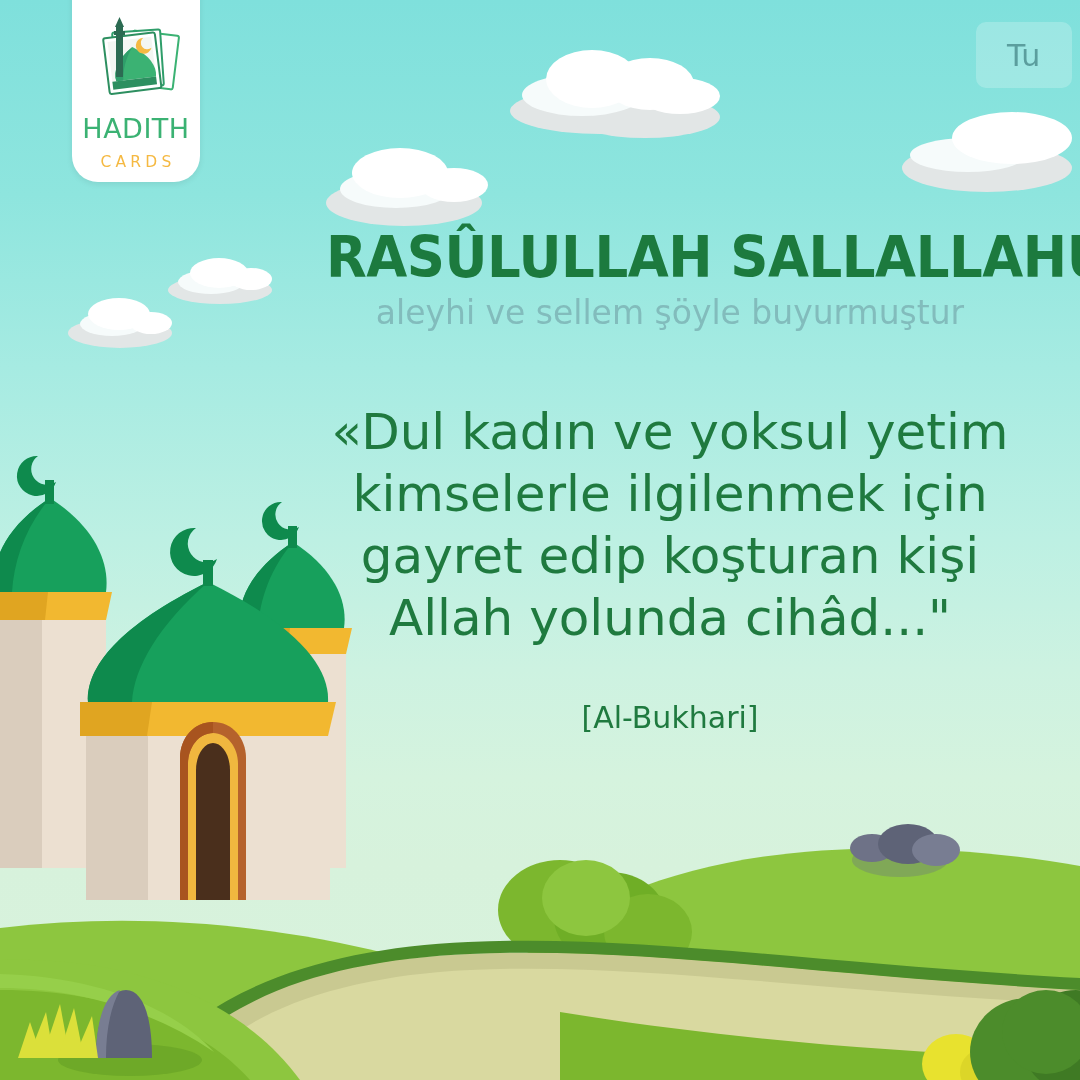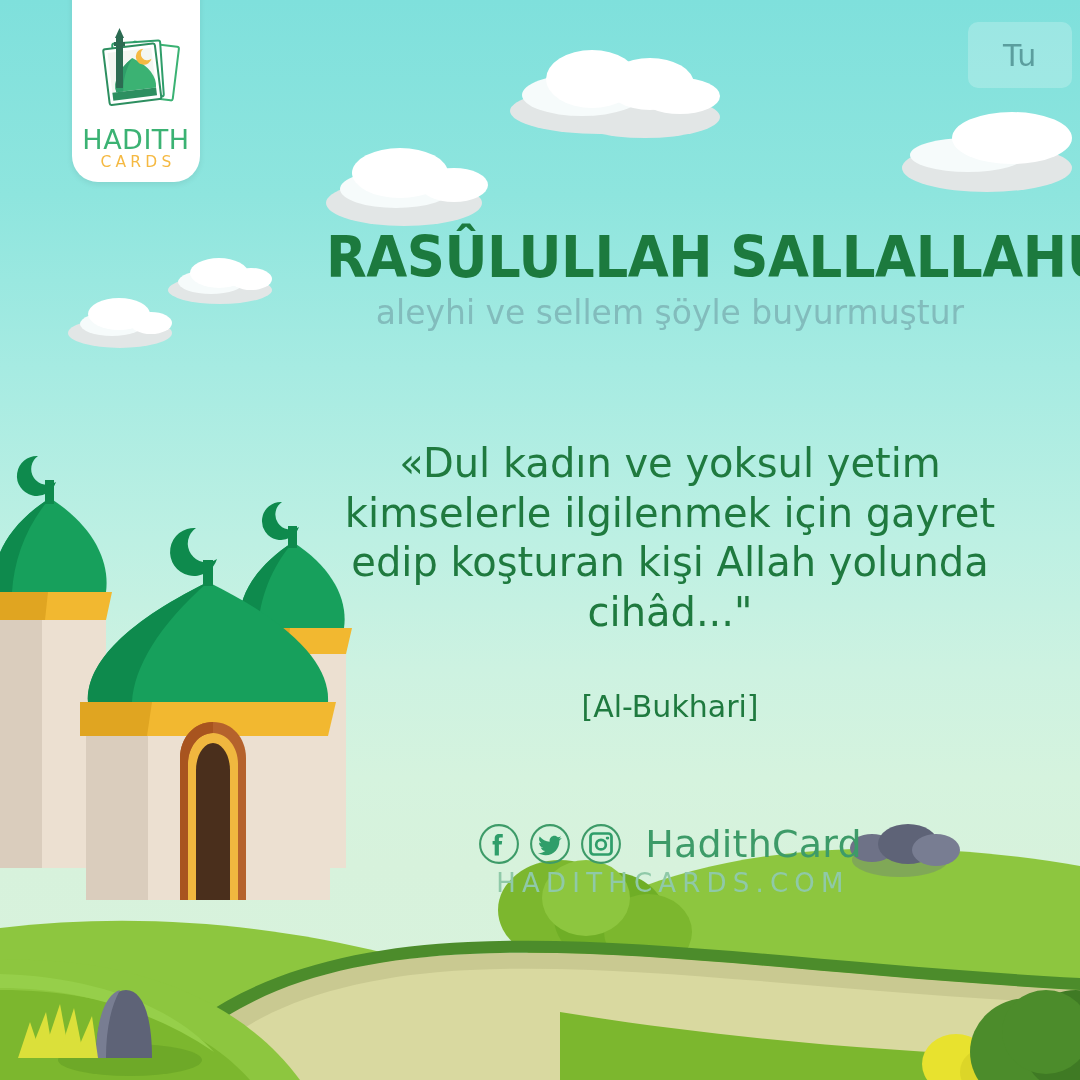--- a/index.html
+++ b/index.html
@@ -75,30 +75,30 @@
   }
   #logo-hadith {
     color: #3bb273;
     font-size: 27px;
     letter-spacing: 0.5px;
   }
   #logo-cards {
     color: #f5b942;
     font-size: 15.5px;
     letter-spacing: 4.2px;
-    margin-top: 2px;
+    margin-top: 13px;
     margin-left: 4px;
   }
 
   
   #lang-badge {
     position: absolute;
     right: 8px;
     top: 22px;
-    width: 104px;
+    width: 96px;
     height: 66px;
     border-radius: 10px;
     background: rgba(255,255,255,0.22);
     color: #5b9e9e;
     font-size: 30px;
     display: flex;
     align-items: center;
     justify-content: center;
     letter-spacing: 0.5px;
   }
@@ -125,22 +125,22 @@
   #heading-sub {
     font-size: 34px;
     color: #82bcbc;
     margin-top: 6px;
     line-height: 1.1;
     transform: scaleX(0.97);
     transform-origin: center;
     white-space: nowrap;
   }
   #quote-text {
-    margin-top: 108px;
-    font-size: 40px;
+    margin-top: 70px;
+    font-size: 50px;
     line-height: 1.24;
     color: #1f7a3f;
     padding: 0 22px;
   }
   #source-text {
     margin-top: 51px;
     font-size: 30px;
     color: #1f7a3f;
   }
 
@@ -350,49 +350,14 @@
 
   <div id="lang-badge">Tu</div>
 
   <div id="content">
     <div id="heading-title">RASÛLULLAH SALLALLAHU</div>
     <div id="heading-sub">aleyhi ve sellem şöyle buyurmuştur</div>
     <div id="quote-text">«Dul kadın ve yoksul yetim kimselerle ilgilenmek için gayret edip koşturan kişi Allah yolunda cihâd..."</div>
     <div id="source-text">[Al-Bukhari]</div>
   </div>
 
-  <div id="footer">
-    <div id="social-row">
-
-      <svg class="social-icon" viewBox="0 0 40 40">
-        <circle cx="20" cy="20" r="18" fill="none" stroke="#3d9b68" stroke-width="2"></circle>
-        <path d="M22.6 20.4 H19.9 V31 H15.9 V20.4 H13.9 V17.1 H15.9 V14.9
-                 C15.9 12.1 17.1 10.4 20.3 10.4 H23.6 V13.7 H21.4
-                 C20.2 13.7 19.9 14.2 19.9 15.2 V17.1 H23 Z" fill="#2f9e6a"></path>
-      </svg>
-
-      <svg class="social-icon" viewBox="0 0 40 40">
-        <circle cx="20" cy="20" r="18" fill="none" stroke="#3d9b68" stroke-width="2"></circle>
-        <path d="M31 14.2 c-0.8 0.4 -1.7 0.6 -2.6 0.8 c0.9 -0.6 1.6 -1.5 2 -2.5
-                 c-0.9 0.5 -1.9 0.9 -2.9 1.1 c-0.8 -0.9 -2 -1.5 -3.3 -1.5
-                 c-2.5 0 -4.6 2.1 -4.6 4.7 c0 0.4 0 0.7 0.1 1.1
-                 c-3.8 -0.2 -7.2 -2.1 -9.5 -5 c-0.4 0.7 -0.6 1.5 -0.6 2.4
-                 c0 1.6 0.8 3.1 2.1 3.9 c-0.8 0 -1.5 -0.2 -2.1 -0.6 v0.1
-                 c0 2.3 1.6 4.2 3.7 4.6 c-0.4 0.1 -0.8 0.2 -1.2 0.2
-                 c-0.3 0 -0.6 0 -0.9 -0.1 c0.6 1.9 2.3 3.2 4.3 3.3
-                 c-1.6 1.2 -3.6 2 -5.7 2 c-0.4 0 -0.7 0 -1.1 -0.1
-                 c2 1.3 4.5 2.1 7.1 2.1 c8.5 0 13.1 -7.1 13.1 -13.3
-                 v-0.6 c0.9 -0.7 1.7 -1.5 2.3 -2.4 z" fill="#2f9e6a"></path>
-      </svg>
-
-      <svg class="social-icon" viewBox="0 0 40 40">
-        <circle cx="20" cy="20" r="18" fill="none" stroke="#3d9b68" stroke-width="2"></circle>
-        <rect x="10" y="10" width="20" height="20" rx="3" fill="none" stroke="#2f9e6a" stroke-width="2.6"></rect>
-        <circle cx="20" cy="20.6" r="4.6" fill="none" stroke="#2f9e6a" stroke-width="2.6"></circle>
-        <rect x="24.6" y="13" width="3.2" height="2.6" rx="1" fill="#2f9e6a"></rect>
-      </svg>
-
-      <div id="brand-handle">HadithCard</div>
-    </div>
-    <div id="brand-site">HADITHCARDS.COM</div>
-  </div>
 
 </div>
 
 </body></html>

